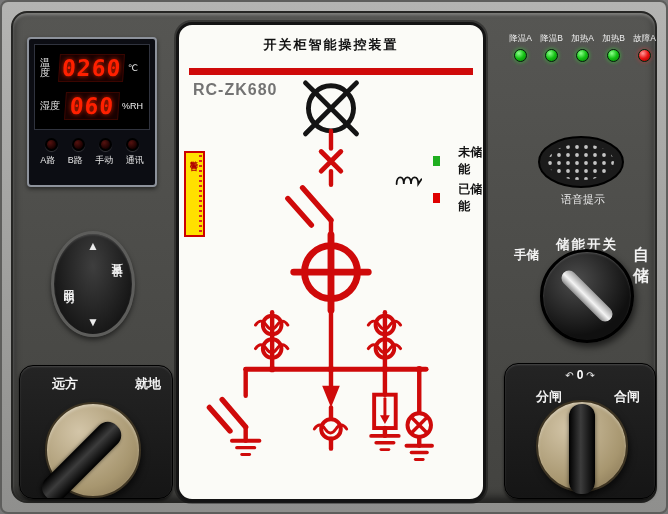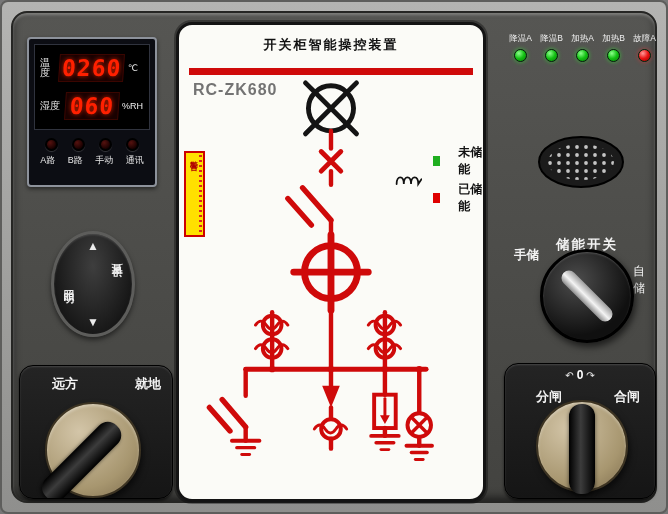--- a/index.html
+++ b/index.html
@@ -75,21 +75,21 @@
   .led[data-color="yellow"]{background:radial-gradient(circle at 35% 30%,#fff4a2,#ffd400 50%,#a88a00);box-shadow:0 0 4px rgba(255,220,0,.6);}
   .led[data-color="blue"]{background:radial-gradient(circle at 35% 30%,#9cb6ff,#2145e2 50%,#0a1a72);box-shadow:0 0 4px rgba(60,90,255,.7);}
 
   
   .speaker{position:absolute;left:524px;top:122px;}
   .speaker-label{position:absolute;left:492px;top:179px;width:156px;text-align:center;color:#eaeaea;font-size:11px;}
 
   
   .charge-title{position:absolute;left:492px;top:208px;width:164px;text-align:center;color:#f2f2f2;font-weight:bold;font-size:13.5px;letter-spacing:2px;margin-top:15px;}
   .charge-left{position:absolute;left:501px;top:234px;color:#f2f2f2;font-weight:bold;font-size:12.5px;font-family:Liberation Mono, monospace;}
-  .charge-right{position:absolute;left:620px;top:250px;color:#f2f2f2;font-weight:normal;font-size:12px;}
+  .charge-right{position:absolute;left:620px;top:232px;color:#f2f2f2;font-weight:bold;font-size:16px;}
 
   
   .oc-zero-row{position:absolute;left:0;top:4px;width:100%;display:flex;justify-content:center;align-items:center;gap:3px;color:#fff;}
   .oc-zero-row .arr{font-size:10px;color:#e8e8e8;}
   .oc-zero-row .zero{font-size:12px;font-weight:bold;}
 
   
   .mimic{position:absolute;left:163px;top:9px;width:310px;height:480px;background:#fbfbf7;
          border:3px solid #141414;border-radius:16px;box-shadow:0 0 0 2px rgba(0,0,0,.35);}
   .mimic-title{position:absolute;left:0;top:11px;width:100%;text-align:center;color:#111;
@@ -286,20 +286,21 @@
 
     <svg class="speaker" width="88" height="54" viewBox="0 0 88 54">
       <defs>
         <pattern id="spk" width="9" height="8" patternUnits="userSpaceOnUse">
           <circle cx="4" cy="4" r="1.9" fill="#c4c4c4"></circle>
         </pattern>
       </defs>
       <ellipse cx="44" cy="27" rx="42" ry="25" fill="#1b1b1b" stroke="#000" stroke-width="2"></ellipse>
       <ellipse cx="44" cy="27" rx="33" ry="18" fill="url(#spk)"></ellipse>
     </svg>
+    <div class="speaker-label">语音提示</div>
 
     <div class="charge-title">储能开关</div>
     <span class="charge-left">手储</span>
     <span class="charge-right">自储</span>
     <div class="knob-black">
       <div class="stripe"></div>
     </div>
 
     <div class="subpanel" style="left:491px;top:350px;width:152px;height:136px;">
       <div class="oc-zero-row">

